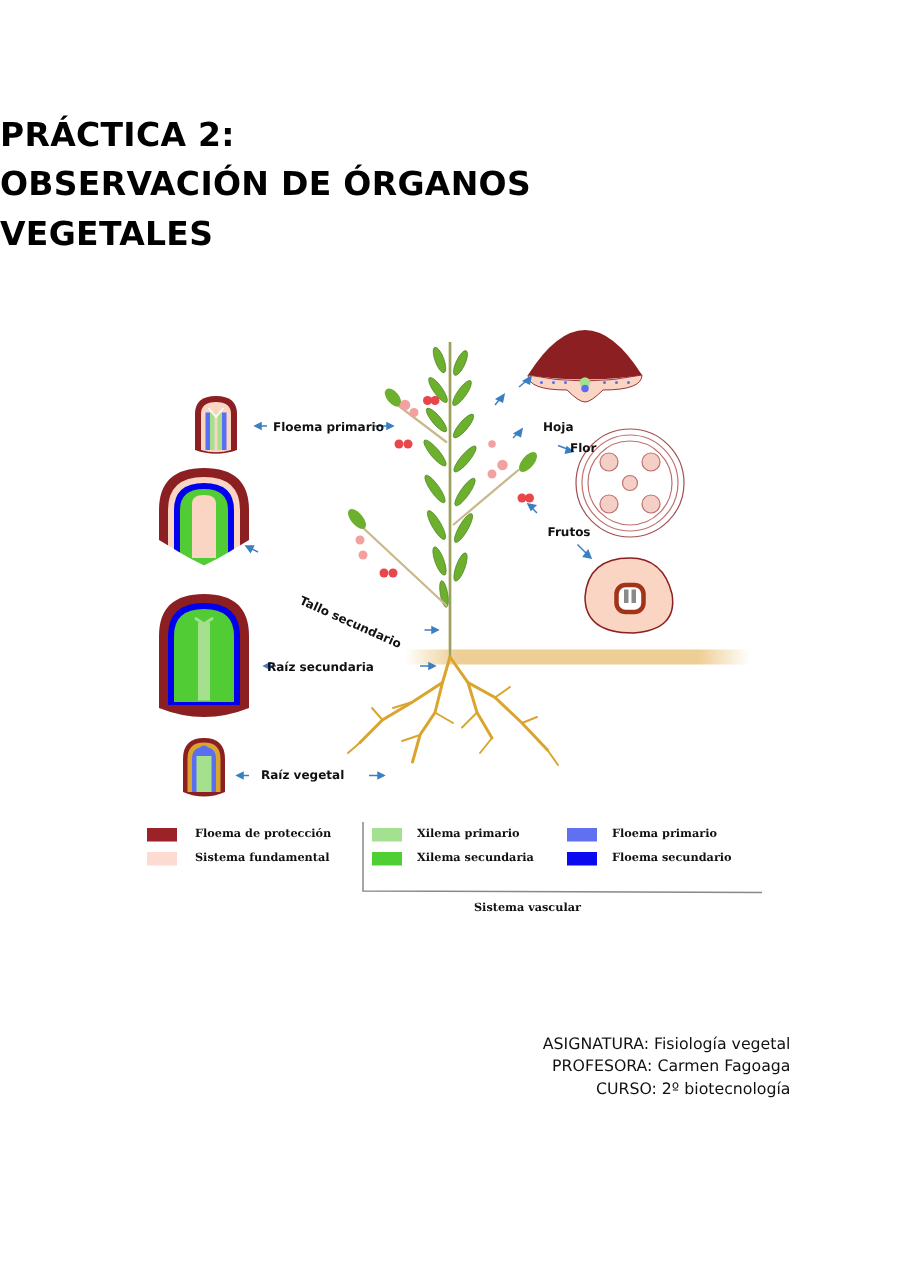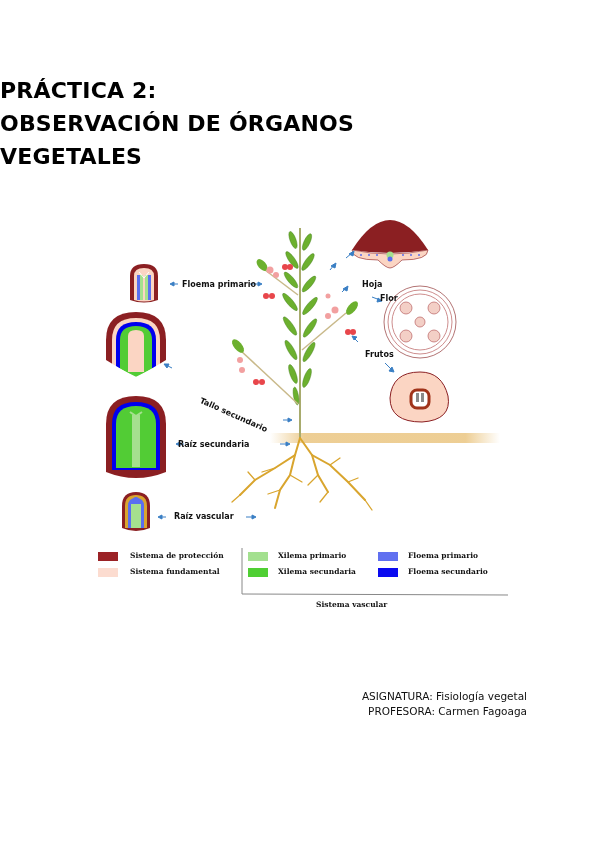--- a/index.html
+++ b/index.html
@@ -213,28 +213,29 @@
     <path d="M152 338 L152 384 L418 385" stroke="#888" stroke-width="1" fill="none"></path>
   </svg>
 
   
   <span class="lbl" style="left:92px; top:70px;">Floema primario</span>
   <span class="lbl" style="left:256px; top:70px;margin-left:16px;">Hoja</span>
   <span class="lbl" style="left:262px; top:84px;padding-left:28px;">Flor</span>
   <span class="lbl" style="left:264px; top:140px;padding-left:11px;">Frutos</span>
   <span class="lbl" style="left:112px; top:186px; transform: rotate(24deg); transform-origin: left top;">Tallo secundario</span>
   <span class="lbl" style="left:88px; top:230px;">Raíz secundaria</span>
-  <span class="lbl" style="left:84px; top:302px;">Raíz vascular</span>
+  <span class="lbl" style="left:84px; top:302px;">Raíz vegetal</span>
 
   
-  <span class="legend-text" style="left:40px; top:341px;">Sistema de protección</span>
+  <span class="legend-text" style="left:40px; top:341px;">Floema de protección</span>
   <span class="legend-text" style="left:40px; top:357px;">Sistema fundamental</span>
   <span class="legend-text" style="left:188px; top:341px;">Xilema primario</span>
   <span class="legend-text" style="left:188px; top:357px;">Xilema secundaria</span>
   <span class="legend-text" style="left:318px; top:341px;">Floema primario</span>
   <span class="legend-text" style="left:318px; top:357px;">Floema secundario</span>
   <span class="legend-text" style="left:226px; top:390px;">Sistema vascular</span>
 </div>
 
 <div class="info">
   <div>ASIGNATURA: Fisiología vegetal</div>
   <div>PROFESORA: Carmen Fagoaga</div>
+  <div>CURSO: 2º biotecnología</div>
 </div>
 
 </body></html>

